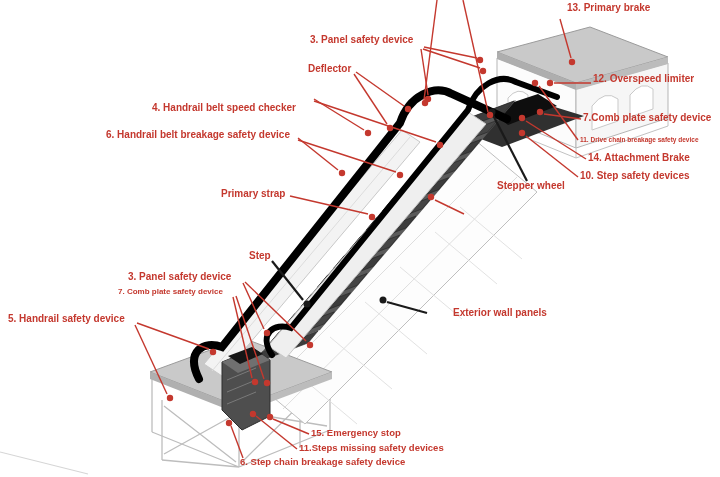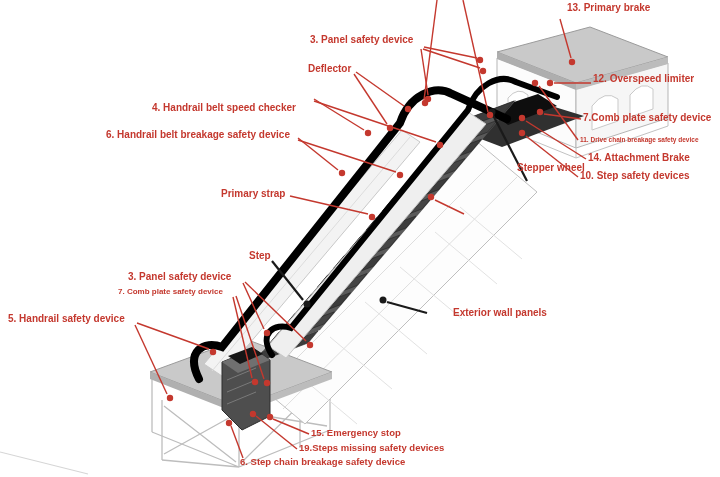--- a/index.html
+++ b/index.html
@@ -160,23 +160,23 @@
       <div class="lbl" style="left: 310px; top: 35px; font-size: 10px; color: rgb(196, 56, 46);">3. Panel safety device</div>
       <div class="lbl" style="left: 308px; top: 64px; font-size: 10px; color: rgb(196, 56, 46);">Deflector</div>
       <div class="lbl" style="left: 152px; top: 91px; font-size: 10px; color: rgb(196, 56, 46); margin-top: 12px;">4. Handrail belt speed checker</div>
       <div class="lbl" style="left: 82px; top: 130px; font-size: 10px; color: rgb(196, 56, 46); margin-left: 24px;">6. Handrail belt breakage safety device</div>
       <div class="lbl" style="left: 221px; top: 189px; font-size: 10px; color: rgb(196, 56, 46);">Primary strap</div>
       <div class="lbl" style="left: 249px; top: 251px; font-size: 10px; color: rgb(196, 56, 46);">Step</div>
       <div class="lbl" style="left: 128px; top: 272px; font-size: 10px; color: rgb(196, 56, 46);">3. Panel safety device</div>
       <div class="lbl" style="left: 118px; top: 288px; font-size: 8px; color: rgb(196, 56, 46);">7. Comb plate safety device</div>
       <div class="lbl" style="left: 8px; top: 314px; font-size: 10px; color: rgb(196, 56, 46);">5. Handrail safety device</div>
       <div class="lbl" style="left: 311px; top: 428px; font-size: 9.5px; color: rgb(196, 56, 46);">15. Emergency stop</div>
-      <div class="lbl" style="left: 299px; top: 443px; font-size: 9.5px; color: rgb(196, 56, 46);">19.Steps missing safety devices</div>
+      <div class="lbl" style="left: 299px; top: 443px; font-size: 9.5px; color: rgb(196, 56, 46);">11.Steps missing safety devices</div>
       <div class="lbl" style="left: 240px; top: 457px; font-size: 9.5px; color: rgb(196, 56, 46);">6. Step chain breakage safety device</div>
       <div class="lbl" style="left: 593px; top: 74px; font-size: 10px; color: rgb(196, 56, 46);">12. Overspeed limiter</div>
       <div class="lbl" style="left: 583px; top: 113px; font-size: 10px; color: rgb(196, 56, 46);">7.Comb plate safety device</div>
       <div class="lbl" style="left: 580px; top: 137px; font-size: 6.5px; color: rgb(196, 56, 46);">11. Drive chain breakage safety device</div>
       <div class="lbl" style="left: 588px; top: 153px; font-size: 10px; color: rgb(196, 56, 46);">14. Attachment Brake</div>
       <div class="lbl" style="left: 580px; top: 171px; font-size: 10px; color: rgb(196, 56, 46);">10. Step safety devices</div>
-      <div class="lbl" style="left: 497px; top: 163px; font-size: 10px; color: rgb(196, 56, 46); margin-left: 20px;">Stepper wheel</div>
+      <div class="lbl" style="left: 497px; top: 181px; font-size: 10px; color: rgb(196, 56, 46);">Stepper wheel</div>
       <div class="lbl" style="left: 430px; top: 308px; font-size: 10px; color: rgb(196, 56, 46); padding-left: 23px;">Exterior wall panels</div>
     </div>
 </div>
 
 </body></html>

